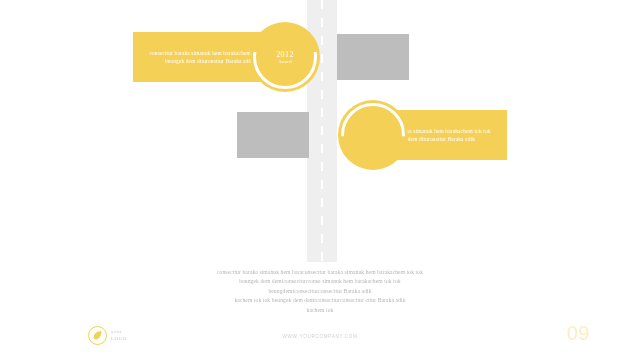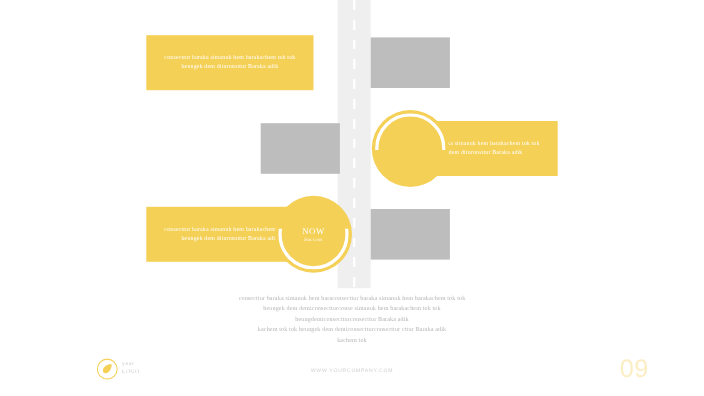--- a/index.html
+++ b/index.html
@@ -193,70 +193,62 @@
     font-size: 4.6px;
     letter-spacing: 0.7px;
     font-family: "Liberation Sans", sans-serif;
   }
 
   .page-num {
     position: absolute;
     right: 50px;
     top: 322px;
     color: #fbeec4;
-    font-size: 23px;
+    font-size: 20px;
     letter-spacing: 0.5px;
     font-family: "Liberation Sans", sans-serif;
   }
 </style>
 </head>
 <body>
 
 <div id="slide">
 
   <div class="road">
     <div class="road-dashes"></div>
   </div>
 
   <div class="row row-1">
     <div class="ph ph-right"></div>
 
     <div class="panel panel-left">
       <div class="panel-text">consecttur baraka simanuk hem barakachem tok tok beungek dem dituronsttur Baraka adik</div>
     </div>
 
-  </div>
-
-  <div class="row row-2">
-    <div class="ph ph-left"></div>
-
-    <div class="panel panel-right">
-      <div class="panel-text">consecttur baraka simanuk hem barakachem tok tok beungek dem dituronsttur Baraka adik</div>
-    </div>
-
-    <div class="marker marker-left">
-      <div class="crescent crescent-up"></div>
-    </div>
-  </div>
-
-  <div class="row row-3">
-    <div class="ph ph-right"></div>
-
-    <div class="panel panel-left">
-      <div class="panel-text">consecttur baraka simanuk hem barakachem tok tok beungek dem dituronsttur Baraka adik</div>
-    </div>
-
     <div class="marker marker-right">
       <div class="crescent"></div>
       <div class="marker-label">
-        <span class="marker-year">NOW</span>
-        <span class="marker-sub">Success</span>
+        <span class="marker-year">2012</span>
+        <span class="marker-sub">Award</span>
       </div>
     </div>
   </div>
+
+  <div class="row row-2">
+    <div class="ph ph-left"></div>
+
+    <div class="panel panel-right">
+      <div class="panel-text">consecttur baraka simanuk hem barakachem tok tok beungek dem dituronsttur Baraka adik</div>
+    </div>
+
+    <div class="marker marker-left">
+      <div class="crescent crescent-up"></div>
+    </div>
+  </div>
+
 
   <div class="body-copy">
     <p>consecttur baraka simanuk hem baraconsecttur baraka simanuk hem barakachem tok tok</p>
     <p>beungek dem demiconsectturconse simanuk hem barakachem tok tok</p>
     <p>beungdemiconsectturconsecttur Baraka adik</p>
     <p>kachem tok tok beungek dem demiconsectturconsecttur cttur Baraka adik</p>
     <p>kachem tok</p>
   </div>
 
   <div class="logo">

